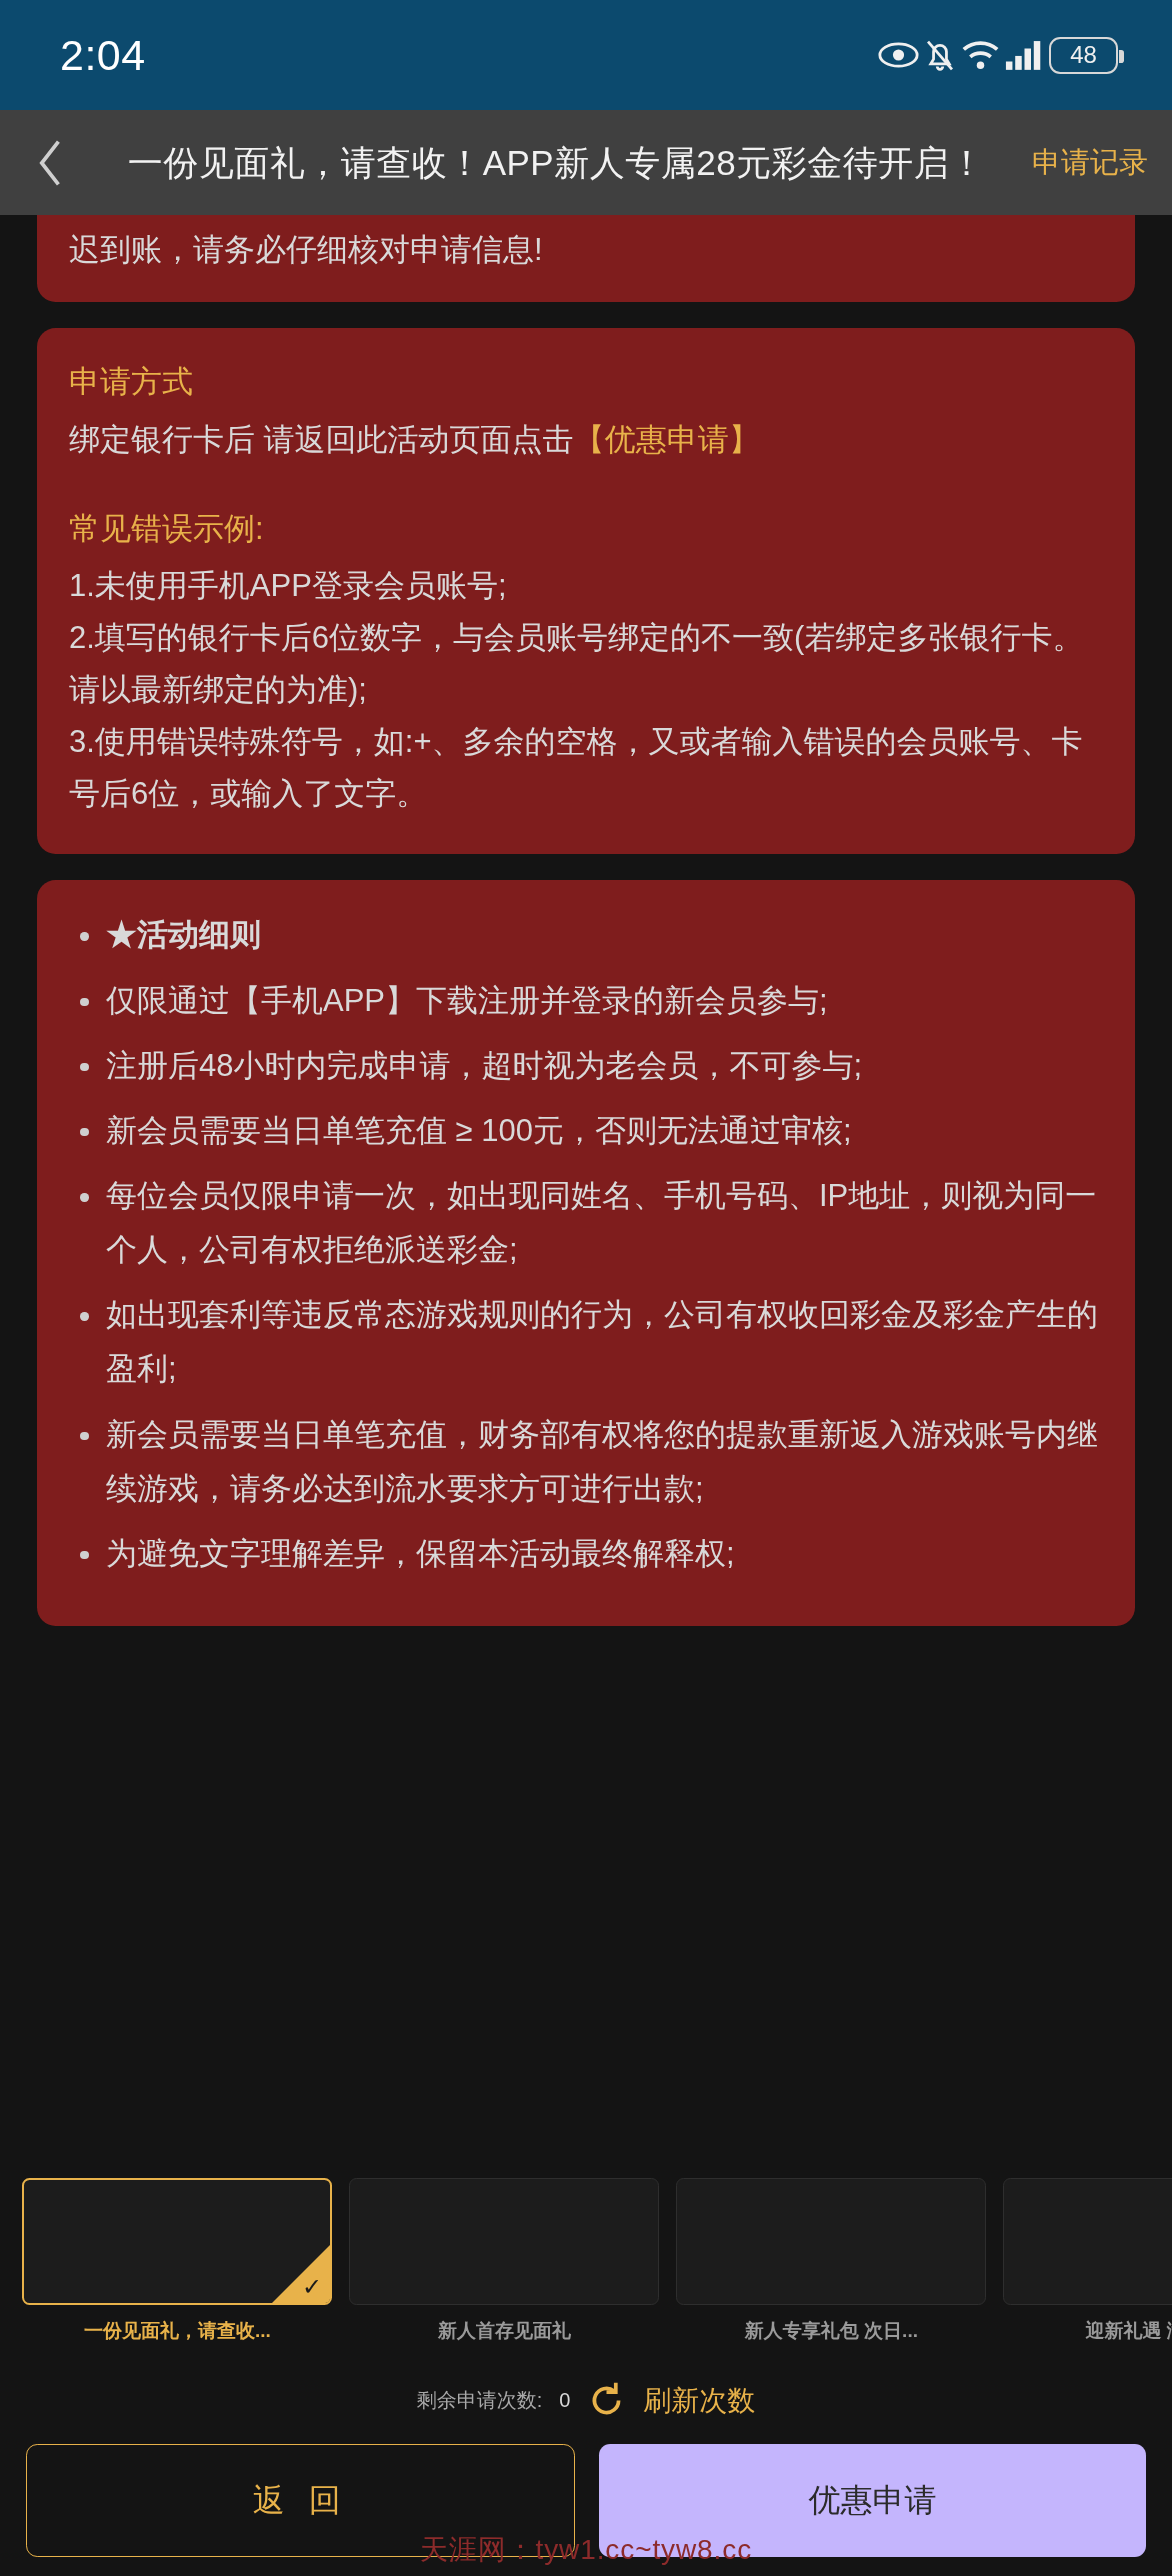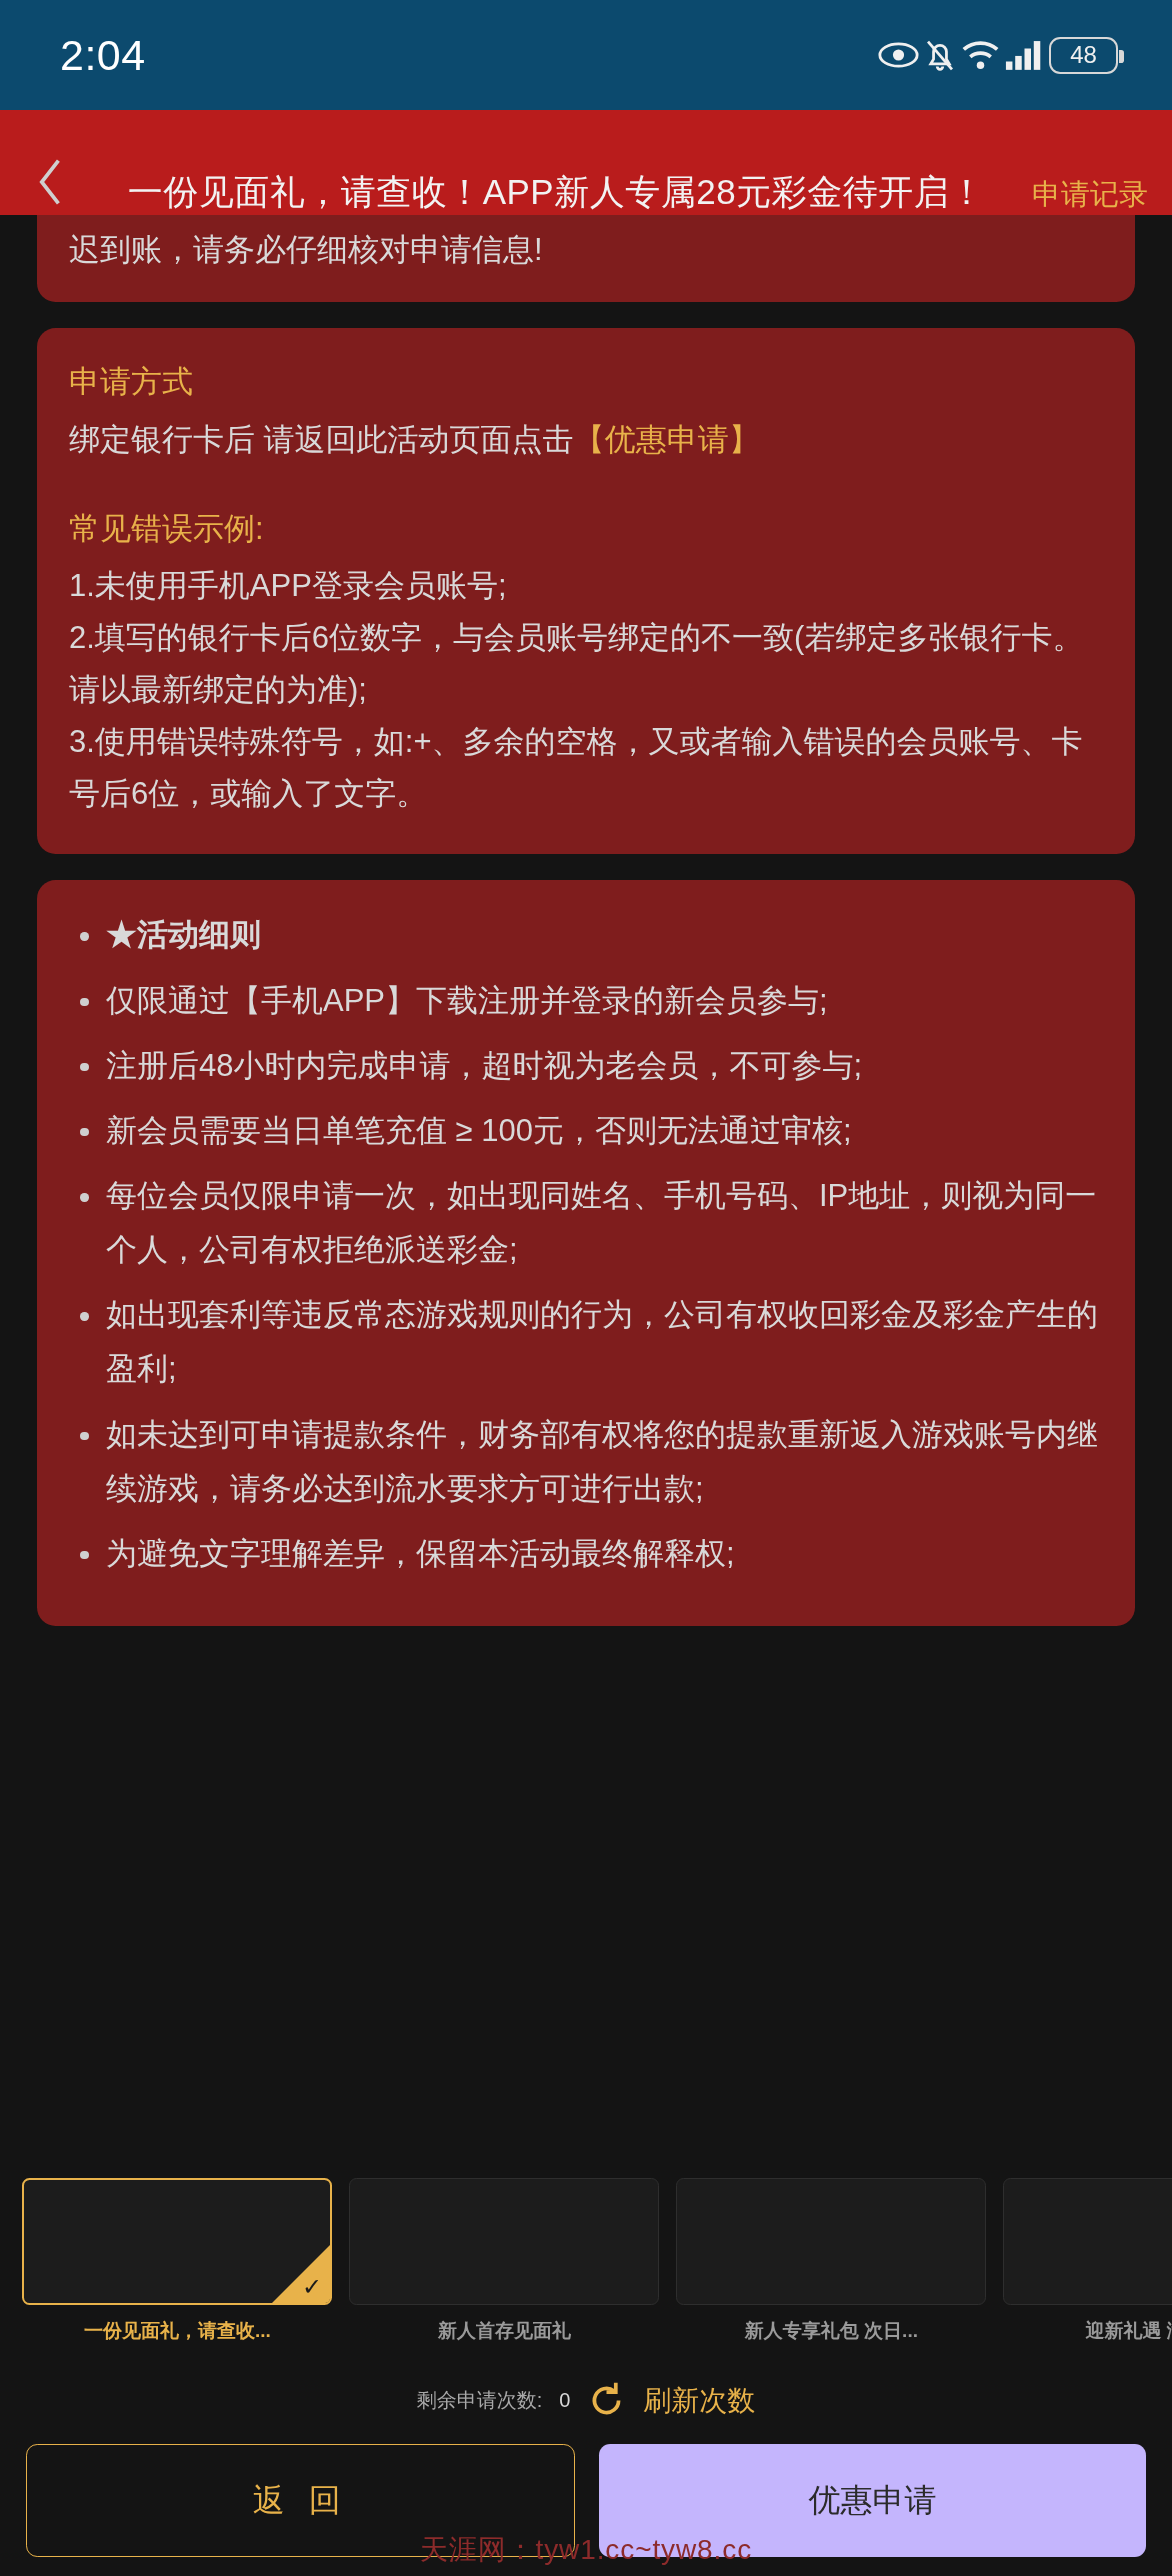--- a/index.html
+++ b/index.html
@@ -67,25 +67,25 @@
     width: 4.7px;
     height: 13px;
     background: #d8d8d8;
     border-radius: 0 2.8px 2.8px 0;
   }
 
   
   .header {
     flex: 0 0 105px;
     display: flex;
-    align-items: flex-end;
+    align-items: center;
     padding: 0 24px 0 17px;
     box-sizing: border-box;
     position: relative;
-    background: #b91c1c;
+    background: #404040;
   }
   .back-btn {
     width: 67px;
     height: 67px;
     display: flex;
     align-items: center;
     justify-content: center;
     flex: 0 0 67px;
   }
   .back-btn svg { display: block; }
@@ -365,21 +365,21 @@
     </div>
 
     <div class="card">
       <ul class="bullets">
         <li class="rules-head">★活动细则</li>
         <li>仅限通过【手机APP】下载注册并登录的新会员参与;</li>
         <li>注册后48小时内完成申请，超时视为老会员，不可参与;</li>
         <li>新会员需要当日单笔充值 ≥ 100元，否则无法通过审核;</li>
         <li>每位会员仅限申请一次，如出现同姓名、手机号码、IP地址，则视为同一个人，公司有权拒绝派送彩金;</li>
         <li>如出现套利等违反常态游戏规则的行为，公司有权收回彩金及彩金产生的盈利;</li>
-        <li>如未达到可申请提款条件，财务部有权将您的提款重新返入游戏账号内继续游戏，请务必达到流水要求方可进行出款;</li>
+        <li>新会员需要当日单笔充值，财务部有权将您的提款重新返入游戏账号内继续游戏，请务必达到流水要求方可进行出款;</li>
         <li>为避免文字理解差异，保留本活动最终解释权;</li>
       </ul>
     </div>
 
   </div>
 
   <div class="thumbs-wrap">
     <div class="thumbs">
       <div class="thumb selected">
         <div class="thumb-img">

